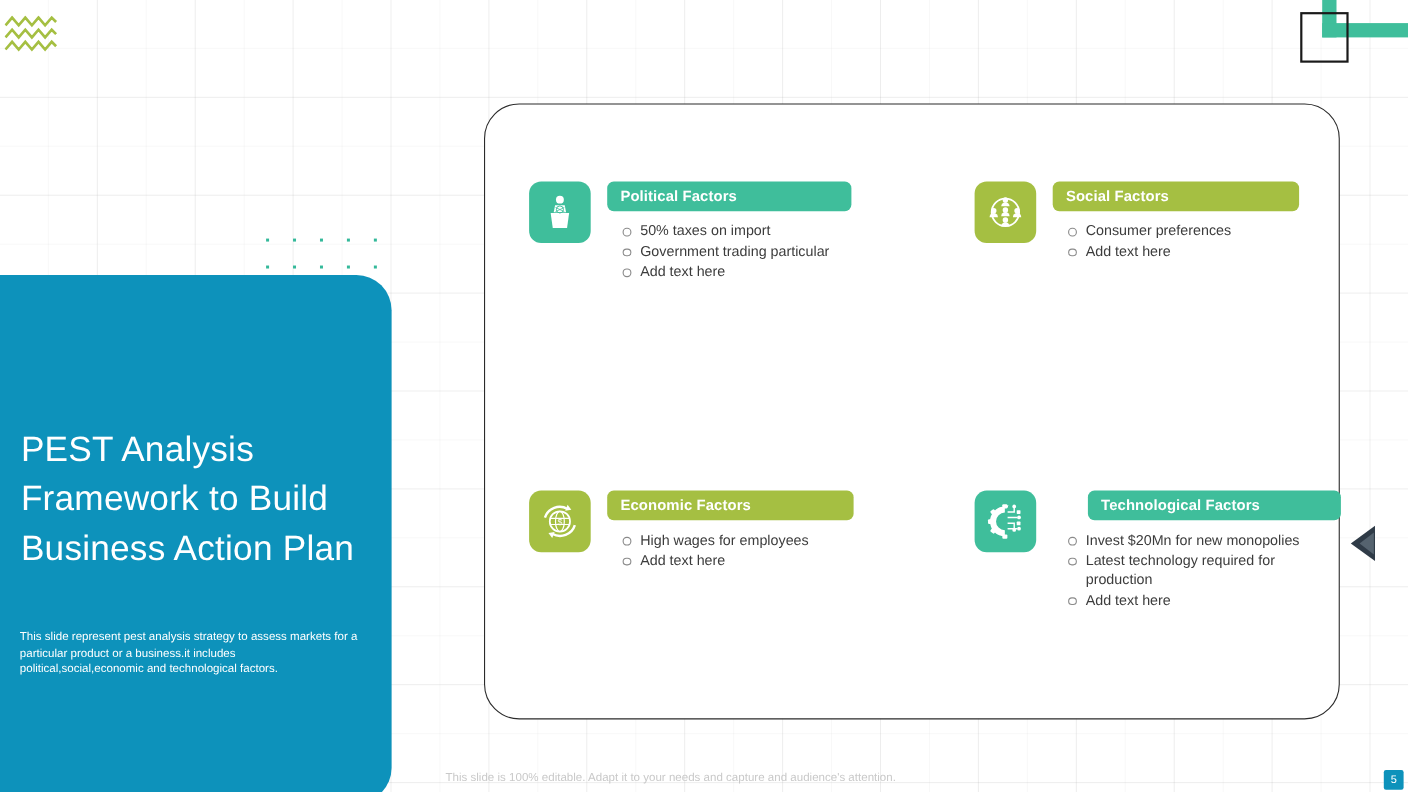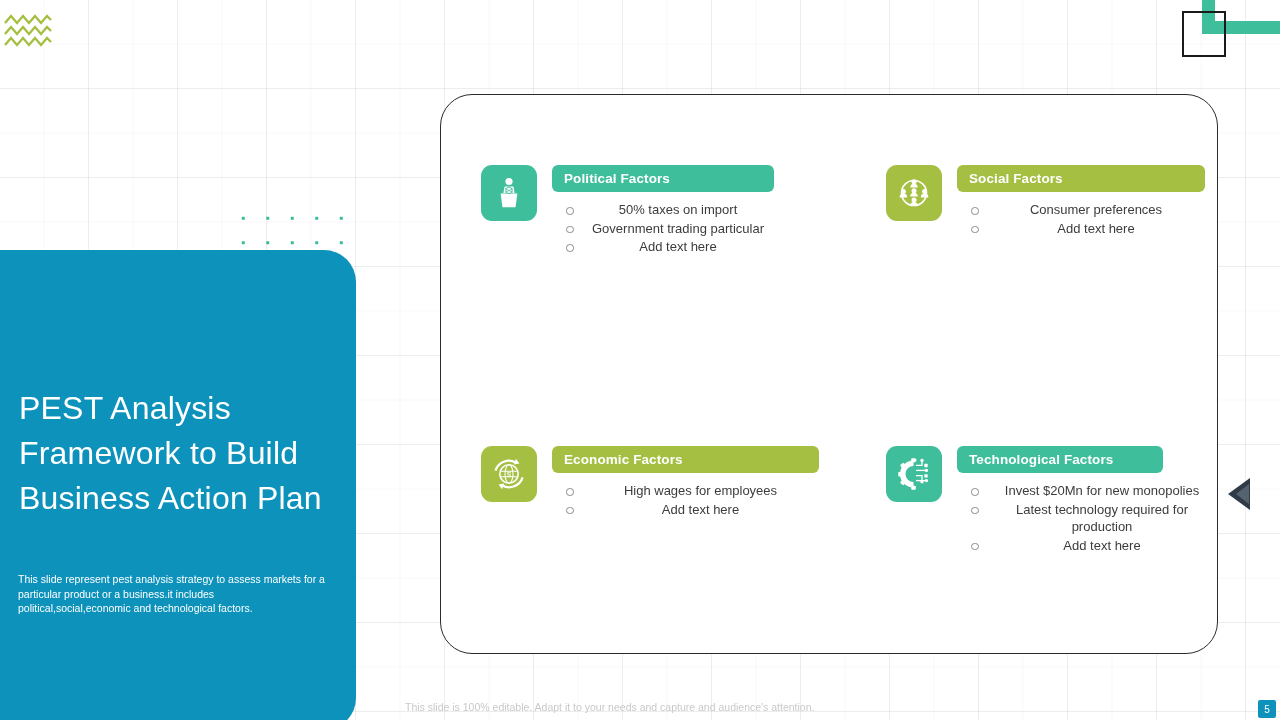--- a/index.html
+++ b/index.html
@@ -85,33 +85,32 @@
   .factor-pill {
     height:27px; border-radius:6px;
     display:flex; align-items:center;
     padding:0 12px;
     color:#ffffff; font-size:13.5px; font-weight:bold; letter-spacing:.1px;
   }
   .pill-teal  { background:#3fbe9b; }
   .pill-olive { background:#a5bf42; }
 
   .pill-w-political     { width:222px; }
-  .pill-w-social        { width:248px; }
-  .pill-w-economic      { width:267px; }
-  .pill-w-technological { width:206px; }
+  .pill-w-social        { width:224px; }
+  .pill-w-economic      { width:224px; }
+  .pill-w-technological { width:230px;margin-left:32px; }
 
   .factor-list { margin-top:9px; padding:0; list-style:none; }
   .factor-list li {
     position:relative;
     padding-left:30px;
     color:#3c3c3c;
     font-size:13px;
     line-height:17.5px;
     margin-bottom:1px;
-    text-align:center;
   }
   .factor-list li::before {
     content:"";
     position:absolute; left:14px; top:6px;
     width:5.5px; height:5.5px; border-radius:50%;
     border:1px solid #8a8a8a; background:transparent;
   }
 
   
   #nav-prev {

